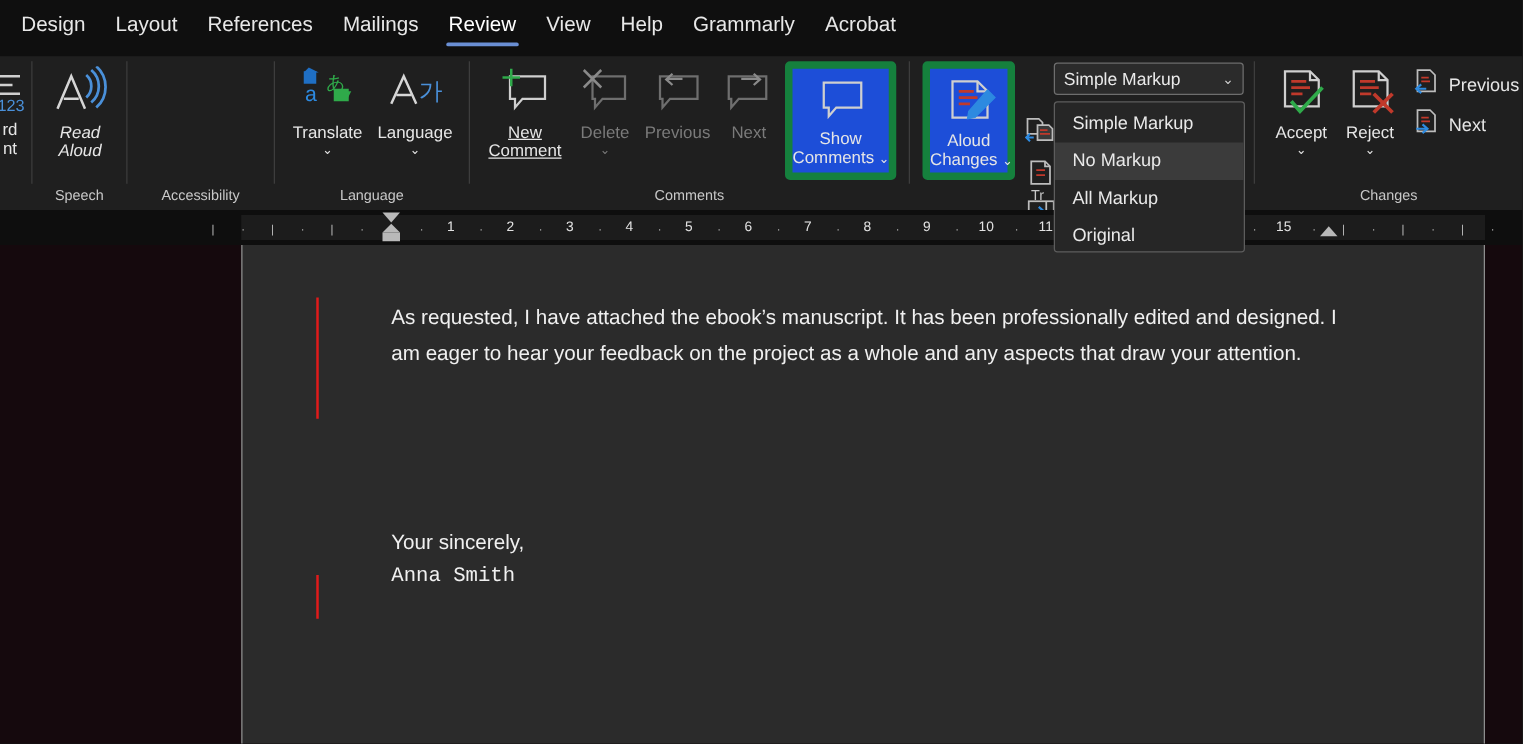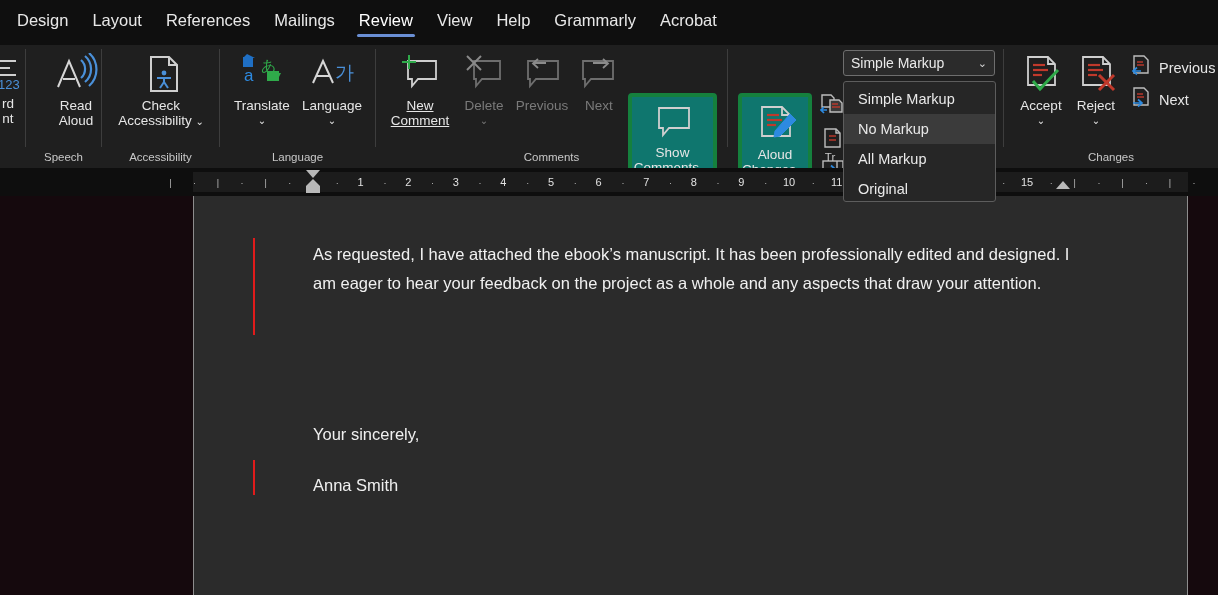--- a/index.html
+++ b/index.html
@@ -48,21 +48,21 @@
 
   .btn {
     position: absolute; text-align: center;
     color: #e6e6e6; font-size: 13.5px; line-height: 15px;
     cursor: default;
   }
   .btn.dim { color: #7a7a7a; }
   .btn .lbl { display: block; white-space: nowrap; }
   .btn .ico { display: block; margin: 0 auto; }
   .toggled {
-    border: 4px solid #15803d; border-radius: 4px; background: #0f766e; margin-top: 44px;
+    border: 6px solid #15803d; border-radius: 4px; background: #1d4ed8;
   }
   .chev { font-size: 10px; color: inherit; }
 
   
   .combo {
     position: absolute; left: 843px; top: 50px; width: 152px; height: 26px;
     background: #2b2b2b; border: 1px solid #6e6e6e; border-radius: 3px;
     color: #eaeaea; font-size: 14px;
     display: flex; align-items: center; padding: 0 4px 0 7px;
   }
@@ -164,52 +164,34 @@
           <line x1="2" y1="8" x2="22" y2="8" stroke="#cfcfcf" stroke-width="2"></line>
           <line x1="2" y1="15" x2="16" y2="15" stroke="#cfcfcf" stroke-width="2"></line>
           <line x1="2" y1="22" x2="22" y2="22" stroke="#cfcfcf" stroke-width="2"></line>
           <text x="4" y="36" font-size="13" fill="#4a90d9" font-family="Liberation Sans, sans-serif">123</text>
         </svg>
       </span>
       <span class="lbl">rd</span>
       <span class="lbl">nt</span>
     </div>
 
-    <div class="btn" style="left:45px; top:8px; width:62px;">
+    <div class="btn" style="left:33px; top:8px; width:62px;font-style:italic;">
       <span class="ico">
         <svg width="48" height="42" viewBox="0 0 48 42">
           <path d="M6 34 L17 8 L28 34" fill="none" stroke="#d6d6d6" stroke-width="2"></path>
           <line x1="11" y1="26" x2="23" y2="26" stroke="#d6d6d6" stroke-width="2"></line>
           <path d="M29 7 A12 12 0 0 1 29 25" fill="none" stroke="#4a90d9" stroke-width="2.2"></path>
           <path d="M33 3 A17 17 0 0 1 33 29" fill="none" stroke="#4a90d9" stroke-width="2.2"></path>
           <path d="M37 0 A22 22 0 0 1 37 33" fill="none" stroke="#4a90d9" stroke-width="2.2"></path>
         </svg>
       </span>
       <span class="lbl">Read</span>
       <span class="lbl">Aloud</span>
     </div>
 
-    <div class="btn" style="left:107px; top:8px; width:108px;">
-      <span class="ico">
-        <svg width="44" height="42" viewBox="0 0 44 42">
-          <path d="M12 4 H30 L38 12 V38 H12 Z" fill="none" stroke="#cfcfcf" stroke-width="2"></path>
-          <path d="M30 4 V12 H38" fill="none" stroke="#cfcfcf" stroke-width="2"></path>
-          <circle cx="25" cy="20" r="2.4" fill="#4a90d9"></circle>
-          <line x1="18" y1="25" x2="32" y2="25" stroke="#4a90d9" stroke-width="2"></line>
-          <line x1="25" y1="24" x2="25" y2="30" stroke="#4a90d9" stroke-width="2"></line>
-          <line x1="25" y1="29" x2="21" y2="35" stroke="#4a90d9" stroke-width="2"></line>
-          <line x1="25" y1="29" x2="29" y2="35" stroke="#4a90d9" stroke-width="2"></line>
-        </svg>
-      </span>
-      <span class="lbl">Check</span>
-      <span class="lbl">
-        <span>Accessibility</span>
-        <span class="chev">⌄</span>
-      </span>
-    </div>
 
     <div class="btn" style="left:226px; top:8px; width:72px;">
       <span class="ico">
         <svg width="46" height="42" viewBox="0 0 46 42">
           <path d="M4 4 L14 4 L14 14 L4 14 Z" fill="#1f6fc4"></path>
           <text x="5" y="28" font-size="17" fill="#2d8ae0" font-family="Liberation Sans, sans-serif">a</text>
           <path d="M16 5 L4 5 L8 1 Z" fill="#1f6fc4"></path>
           <text x="22" y="18" font-size="15" fill="#2faa4a" font-family="Liberation Sans, sans-serif">あ</text>
           <path d="M30 20 L42 20 L38 28 Z" fill="#2faa4a"></path>
           <rect x="28" y="18" width="12" height="10" fill="#2faa4a"></rect>
@@ -455,21 +437,21 @@
     <div class="page">
 
       <div class="changebar" style="left:59px; top:42px; height:97px;"></div>
       <div class="changebar" style="left:59px; top:264px; height:35px;"></div>
 
       <div class="para" style="left:119px; top:44px; width:760px;">As requested, I have attached the ebook’s manuscript. It has been professionally edited and designed. I am eager to hear your feedback on the project as a whole and any aspects that draw your attention.</div>
 
 
       <div class="para" style="left:119px; top:224px; width:400px;">Your sincerely,</div>
 
-      <div class="para" style="left:119px; top:275px; width:400px;">Anna Smith</div>
+      <div class="para" style="left:119px; top:250px; width:400px;font-family:Liberation Mono, monospace;">Anna Smith</div>
     </div>
   </div>
 
   <div class="combo">
     <span class="cval">Simple Markup</span>
     <span class="carrow">⌄</span>
   </div>
 
   <div class="ddlist">
     <div class="dditem">Simple Markup</div>

